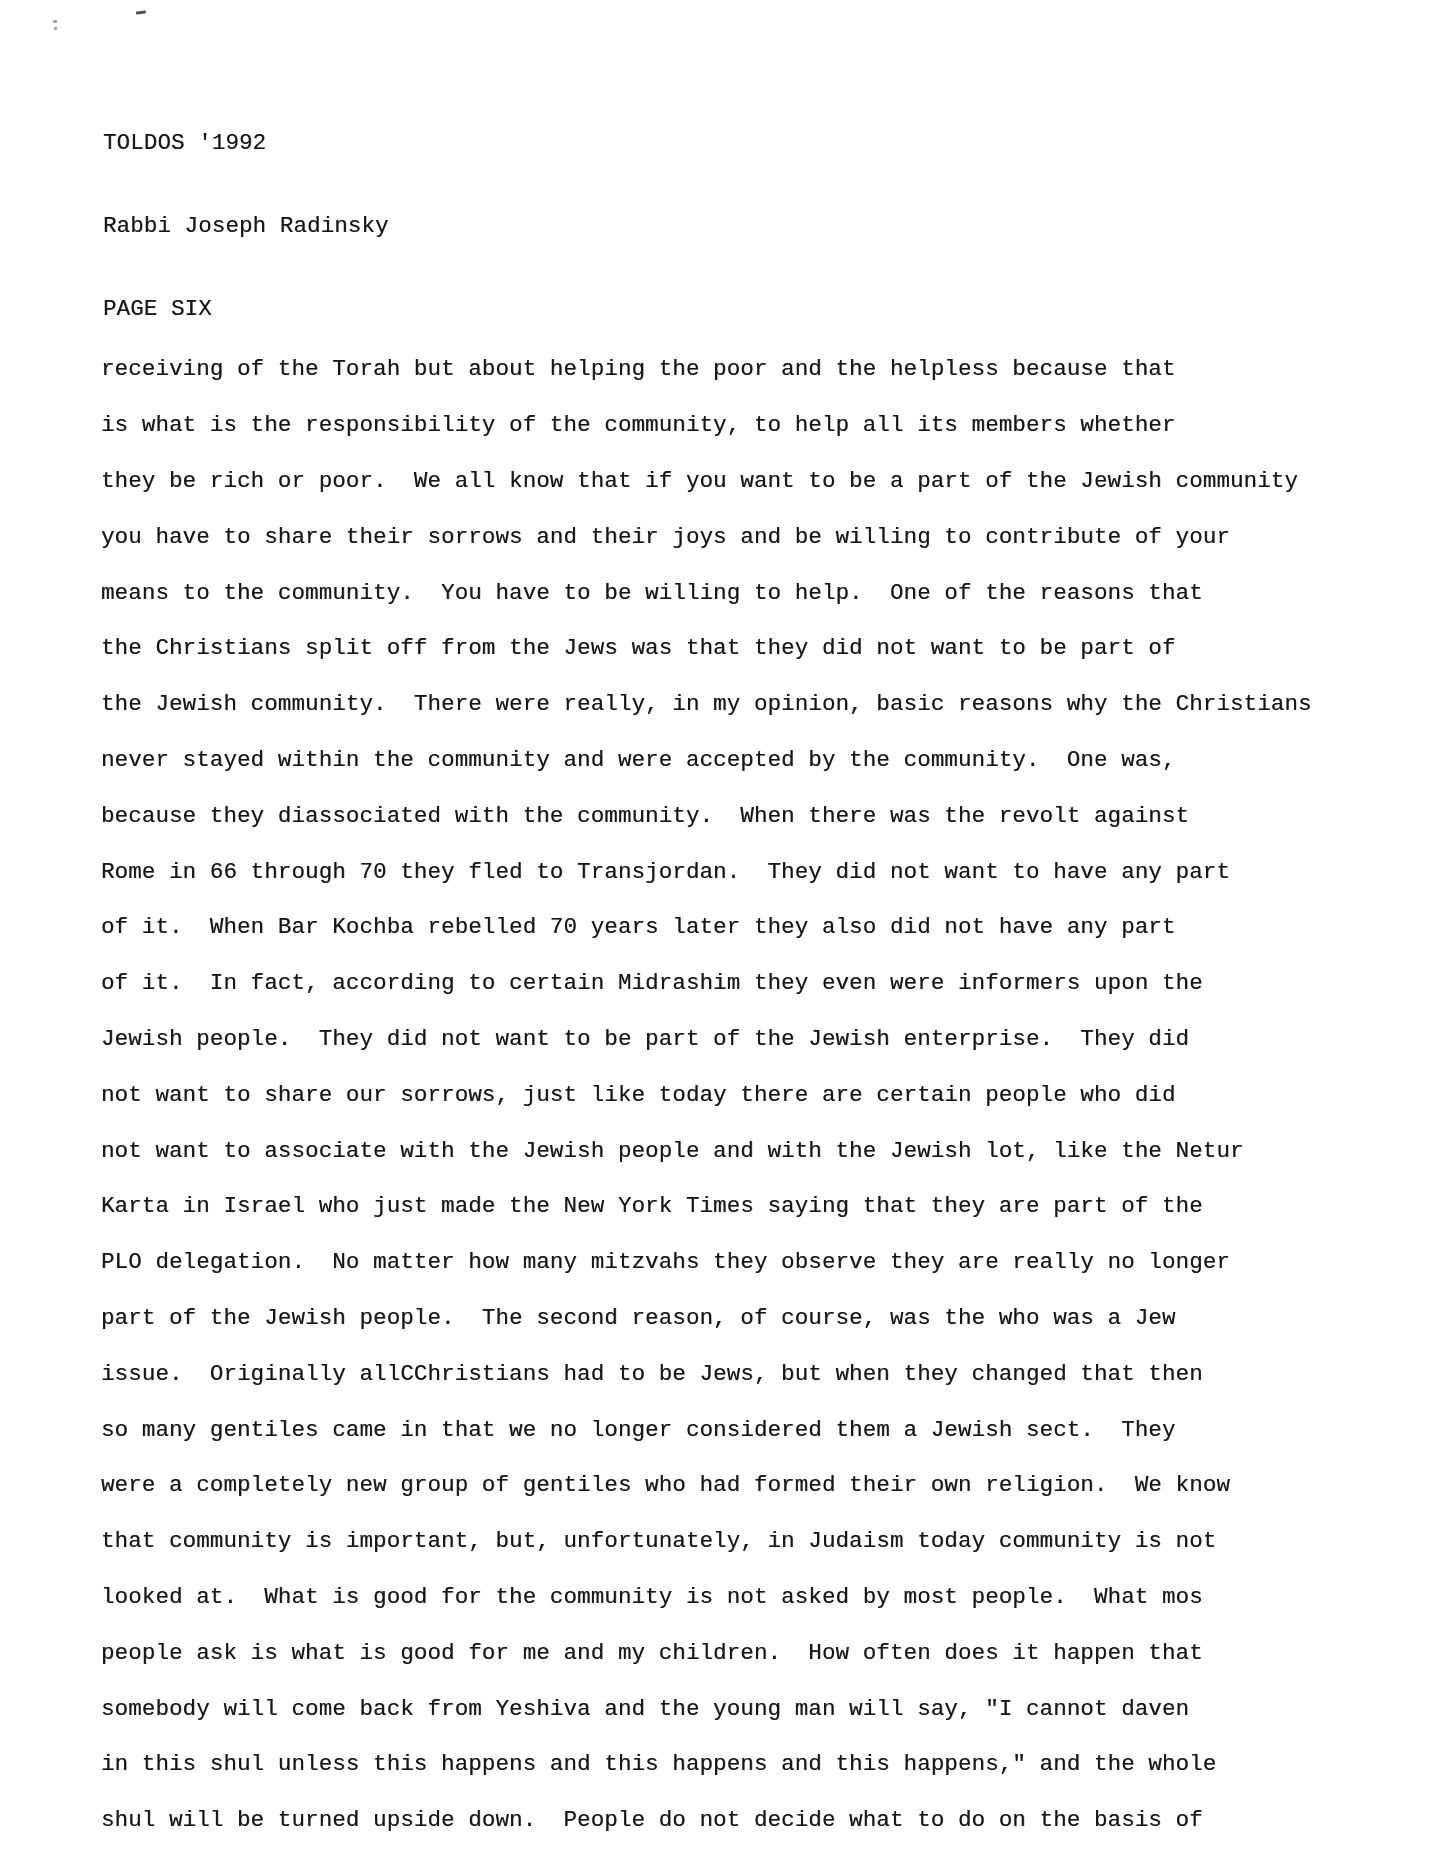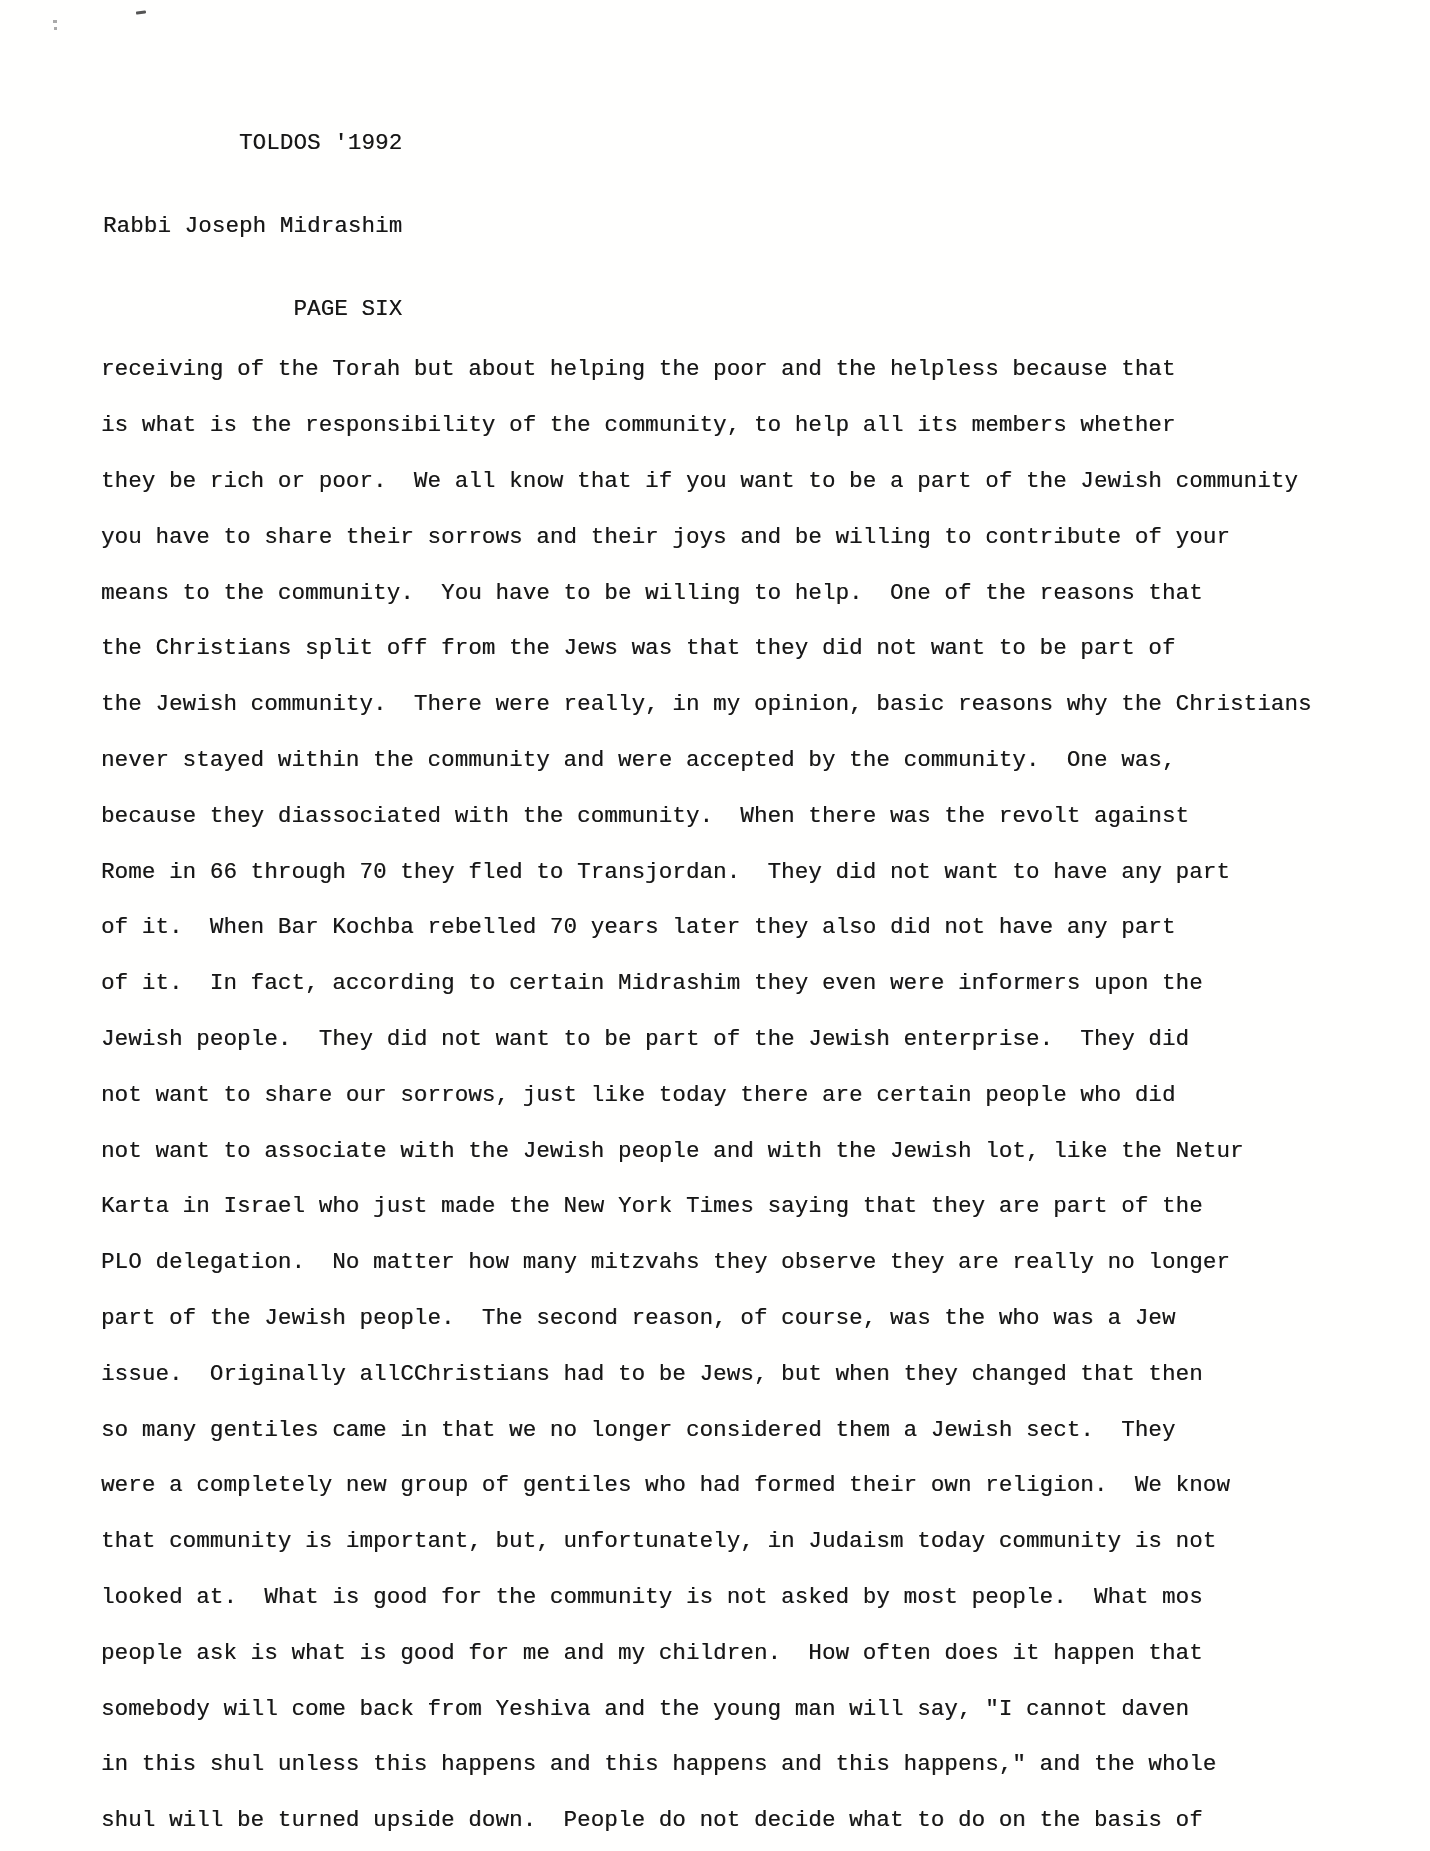--- a/index.html
+++ b/index.html
@@ -45,21 +45,20 @@
   .artifact-speck::after  { left: 2px; top: 7px; width: 3px; height: 3px; }
 
   .doc-header {
     position: absolute;
     left: 103px;
     top: 75px;
     font-size: 22.5px;
     line-height: 27.6px;
     white-space: pre;
     letter-spacing: 0.1px;
-    text-align: right;
   }
   .doc-body {
     position: absolute;
     left: 101px;
     top: 175px;
     font-size: 22.5px;
     line-height: 55.8px;
     white-space: pre;
     letter-spacing: 0.1px;
   }
@@ -70,21 +69,21 @@
 </head>
 <body>
 
 <div class="page">
 
   <div class="artifact-dash"></div>
   <div class="artifact-speck"></div>
 
   <div class="doc-header">
     <div>TOLDOS '1992</div>
-    <div>Rabbi Joseph Midrashim</div>
+    <div>Rabbi Joseph Radinsky</div>
     <div>PAGE SIX</div>
   </div>
 
   <div class="doc-body">
     
   <div>receiving of the Torah but about helping the poor and the helpless because that</div><div>is what is the responsibility of the community, to help all its members whether</div><div>they be rich or poor.  We all know that if you want to be a part of the Jewish community</div><div>you have to share their sorrows and their joys and be willing to contribute of your</div><div>means to the community.  You have to be willing to help.  One of the reasons that</div><div>the Christians split off from the Jews was that they did not want to be part of</div><div>the Jewish community.  There were really, in my opinion, basic reasons why the Christians</div><div>never stayed within the community and were accepted by the community.  One was,</div><div>because they diassociated with the community.  When there was the revolt against</div><div>Rome in 66 through 70 they fled to Transjordan.  They did not want to have any part</div><div>of it.  When Bar Kochba rebelled 70 years later they also did not have any part</div><div>of it.  In fact, according to certain Midrashim they even were informers upon the</div><div>Jewish people.  They did not want to be part of the Jewish enterprise.  They did</div><div>not want to share our sorrows, just like today there are certain people who did</div><div>not want to associate with the Jewish people and with the Jewish lot, like the Netur</div><div>Karta in Israel who just made the New York Times saying that they are part of the</div><div>PLO delegation.  No matter how many mitzvahs they observe they are really no longer</div><div>part of the Jewish people.  The second reason, of course, was the who was a Jew</div><div>issue.  Originally allCChristians had to be Jews, but when they changed that then</div><div>so many gentiles came in that we no longer considered them a Jewish sect.  They</div><div>were a completely new group of gentiles who had formed their own religion.  We know</div><div>that community is important, but, unfortunately, in Judaism today community is not</div><div>looked at.  What is good for the community is not asked by most people.  What mos</div><div>people ask is what is good for me and my children.  How often does it happen that</div><div>somebody will come back from Yeshiva and the young man will say, "I cannot daven</div><div>in this shul unless this happens and this happens and this happens," and the whole</div><div>shul will be turned upside down.  People do not decide what to do on the basis of</div><div>what is good for the community but what my son or daughter wants, even though what</div></div>
 
 </div>
 
 </body></html>

